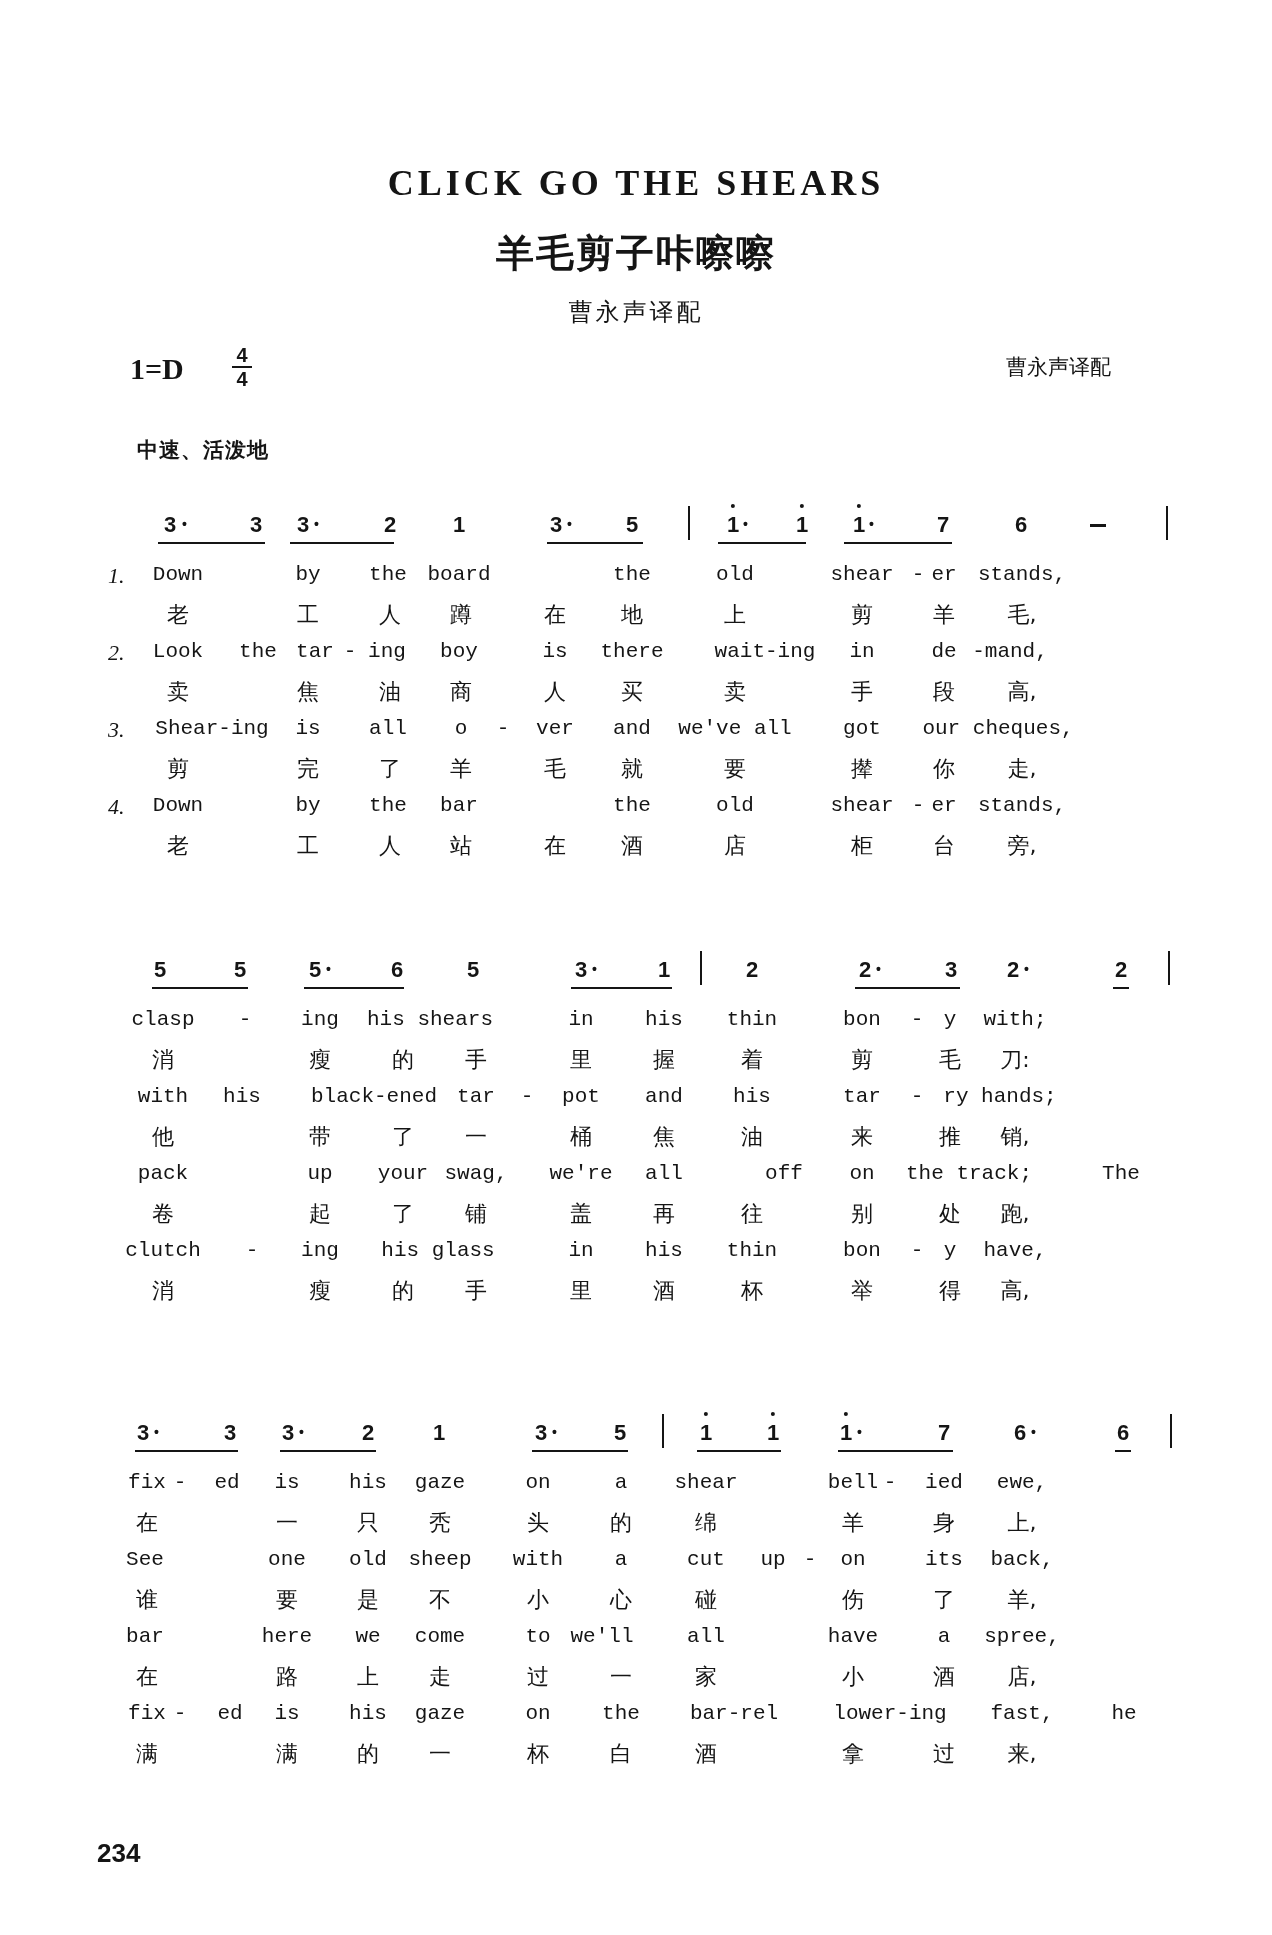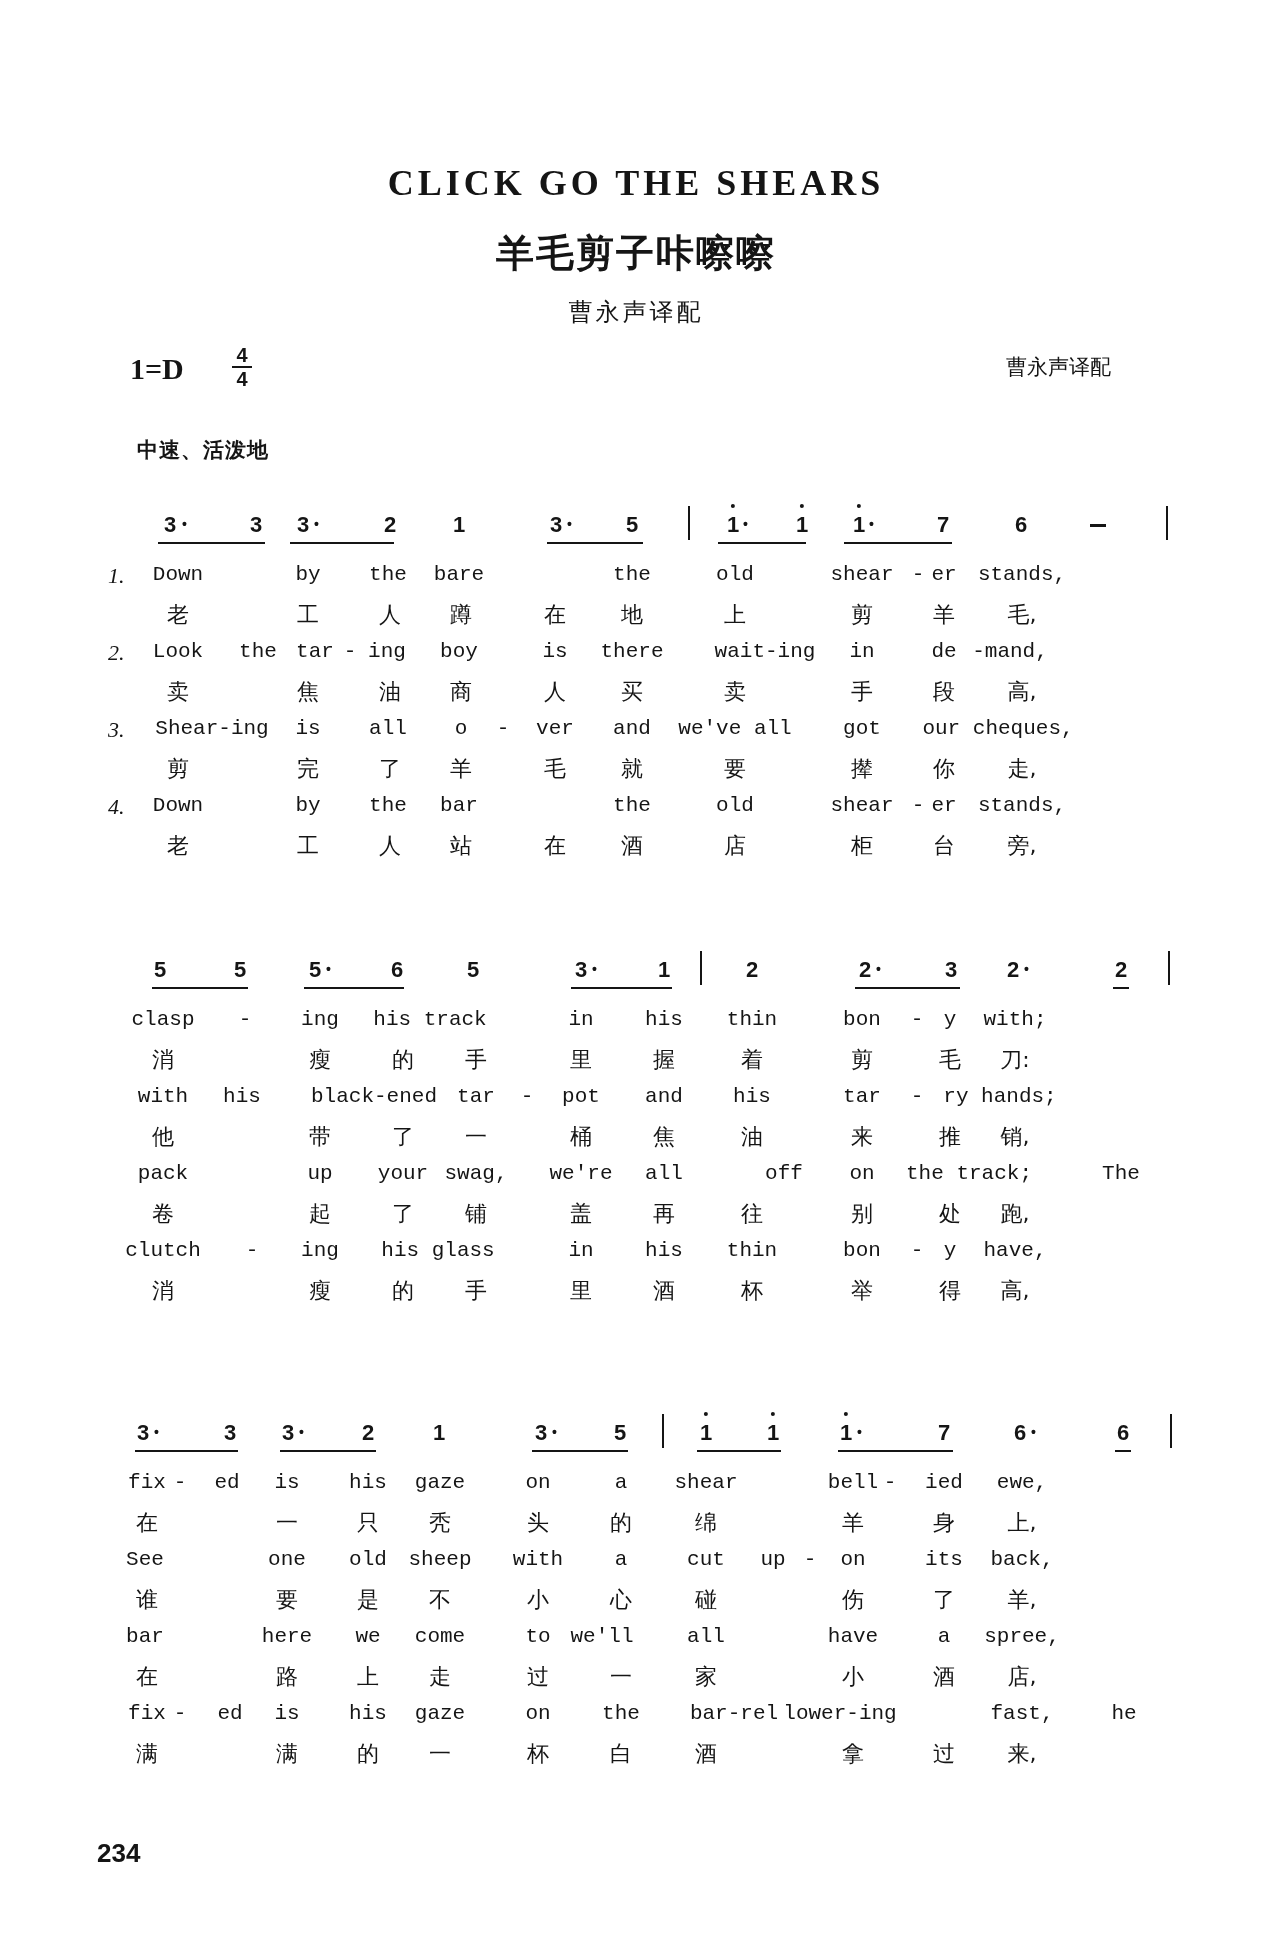--- a/index.html
+++ b/index.html
@@ -62,21 +62,21 @@
     <div class="abs beam" style="left: 547px; top: 542px; width: 96px;"></div>
     <div class="abs beam" style="left: 718px; top: 542px; width: 88px;"></div>
     <div class="abs beam" style="left: 844px; top: 542px; width: 108px;"></div>
     <div class="abs barline" style="left: 688px; top: 506px; height: 34px;"></div>
     <div class="abs barline" style="left: 1166px; top: 506px; height: 34px;"></div>
     <div class="abs dash" style="left: 1090px; top: 524px;"></div>
     <div class="abs vnum" style="left: 108px; top: 563px;">1.</div>
     <div class="abs lyric-en" style="left: 178px; top: 563px;">Down</div>
     <div class="abs lyric-en" style="left: 308px; top: 563px;">by</div>
     <div class="abs lyric-en" style="left: 388px; top: 563px;">the</div>
-    <div class="abs lyric-en" style="left: 459px; top: 563px;">bare</div>
+    <div class="abs lyric-en" style="left: 459px; top: 563px;">board</div>
     <div class="abs lyric-en" style="left: 632px; top: 563px;">the</div>
     <div class="abs lyric-en" style="left: 735px; top: 563px;">old</div>
     <div class="abs lyric-en" style="left: 862px; top: 563px;">shear</div>
     <div class="abs lyric-en" style="left: 918px; top: 563px;">-</div>
     <div class="abs lyric-en" style="left: 944px; top: 563px;">er</div>
     <div class="abs lyric-en" style="left: 1022px; top: 563px;">stands,</div>
     <div class="abs lyric-zh" style="left: 178px; top: 600px;">老</div>
     <div class="abs lyric-zh" style="left: 308px; top: 600px;">工</div>
     <div class="abs lyric-zh" style="left: 390px; top: 600px;">人</div>
     <div class="abs lyric-zh" style="left: 461px; top: 600px;">蹲</div>
@@ -170,21 +170,21 @@
     <div class="abs beam" style="left: 152px; top: 987px; width: 96px;"></div>
     <div class="abs beam" style="left: 304px; top: 987px; width: 100px;"></div>
     <div class="abs beam" style="left: 571px; top: 987px; width: 101px;"></div>
     <div class="abs beam" style="left: 855px; top: 987px; width: 105px;"></div>
     <div class="abs beam" style="left: 1113px; top: 987px; width: 16px;"></div>
     <div class="abs barline" style="left: 700px; top: 951px; height: 34px;"></div>
     <div class="abs barline" style="left: 1168px; top: 951px; height: 34px;"></div>
     <div class="abs lyric-en" style="left: 163px; top: 1008px;">clasp</div>
     <div class="abs lyric-en" style="left: 245px; top: 1008px;">-</div>
     <div class="abs lyric-en" style="left: 320px; top: 1008px;">ing</div>
-    <div class="abs lyric-en" style="left: 430px; top: 1008px;">his track</div>
+    <div class="abs lyric-en" style="left: 430px; top: 1008px;">his shears</div>
     <div class="abs lyric-en" style="left: 581px; top: 1008px;">in</div>
     <div class="abs lyric-en" style="left: 664px; top: 1008px;">his</div>
     <div class="abs lyric-en" style="left: 752px; top: 1008px;">thin</div>
     <div class="abs lyric-en" style="left: 862px; top: 1008px;">bon</div>
     <div class="abs lyric-en" style="left: 917px; top: 1008px;">-</div>
     <div class="abs lyric-en" style="left: 950px; top: 1008px;">y</div>
     <div class="abs lyric-en" style="left: 1015px; top: 1008px;">with;</div>
     <div class="abs lyric-zh" style="left: 163px; top: 1045px;">消</div>
     <div class="abs lyric-zh" style="left: 320px; top: 1045px;">瘦</div>
     <div class="abs lyric-zh" style="left: 403px; top: 1045px;">的</div>
@@ -350,21 +350,21 @@
     <div class="abs lyric-zh" style="left: 1022px; top: 1662px;">店,</div>
     <div class="abs lyric-en" style="left: 147px; top: 1702px;">fix</div>
     <div class="abs lyric-en" style="left: 180px; top: 1702px;">-</div>
     <div class="abs lyric-en" style="left: 230px; top: 1702px;">ed</div>
     <div class="abs lyric-en" style="left: 287px; top: 1702px;">is</div>
     <div class="abs lyric-en" style="left: 368px; top: 1702px;">his</div>
     <div class="abs lyric-en" style="left: 440px; top: 1702px;">gaze</div>
     <div class="abs lyric-en" style="left: 538px; top: 1702px;">on</div>
     <div class="abs lyric-en" style="left: 621px; top: 1702px;">the</div>
     <div class="abs lyric-en" style="left: 734px; top: 1702px;">bar-rel</div>
-    <div class="abs lyric-en" style="left: 840px; top: 1702px;">lower-ing</div>
+    <div class="abs lyric-en" style="left: 890px; top: 1702px;">lower-ing</div>
     <div class="abs lyric-en" style="left: 1022px; top: 1702px;">fast,</div>
     <div class="abs lyric-en" style="left: 1124px; top: 1702px;">he</div>
     <div class="abs lyric-zh" style="left: 147px; top: 1739px;">满</div>
     <div class="abs lyric-zh" style="left: 287px; top: 1739px;">满</div>
     <div class="abs lyric-zh" style="left: 368px; top: 1739px;">的</div>
     <div class="abs lyric-zh" style="left: 440px; top: 1739px;">一</div>
     <div class="abs lyric-zh" style="left: 538px; top: 1739px;">杯</div>
     <div class="abs lyric-zh" style="left: 621px; top: 1739px;">白</div>
     <div class="abs lyric-zh" style="left: 706px; top: 1739px;">酒</div>
     <div class="abs lyric-zh" style="left: 853px; top: 1739px;">拿</div>

